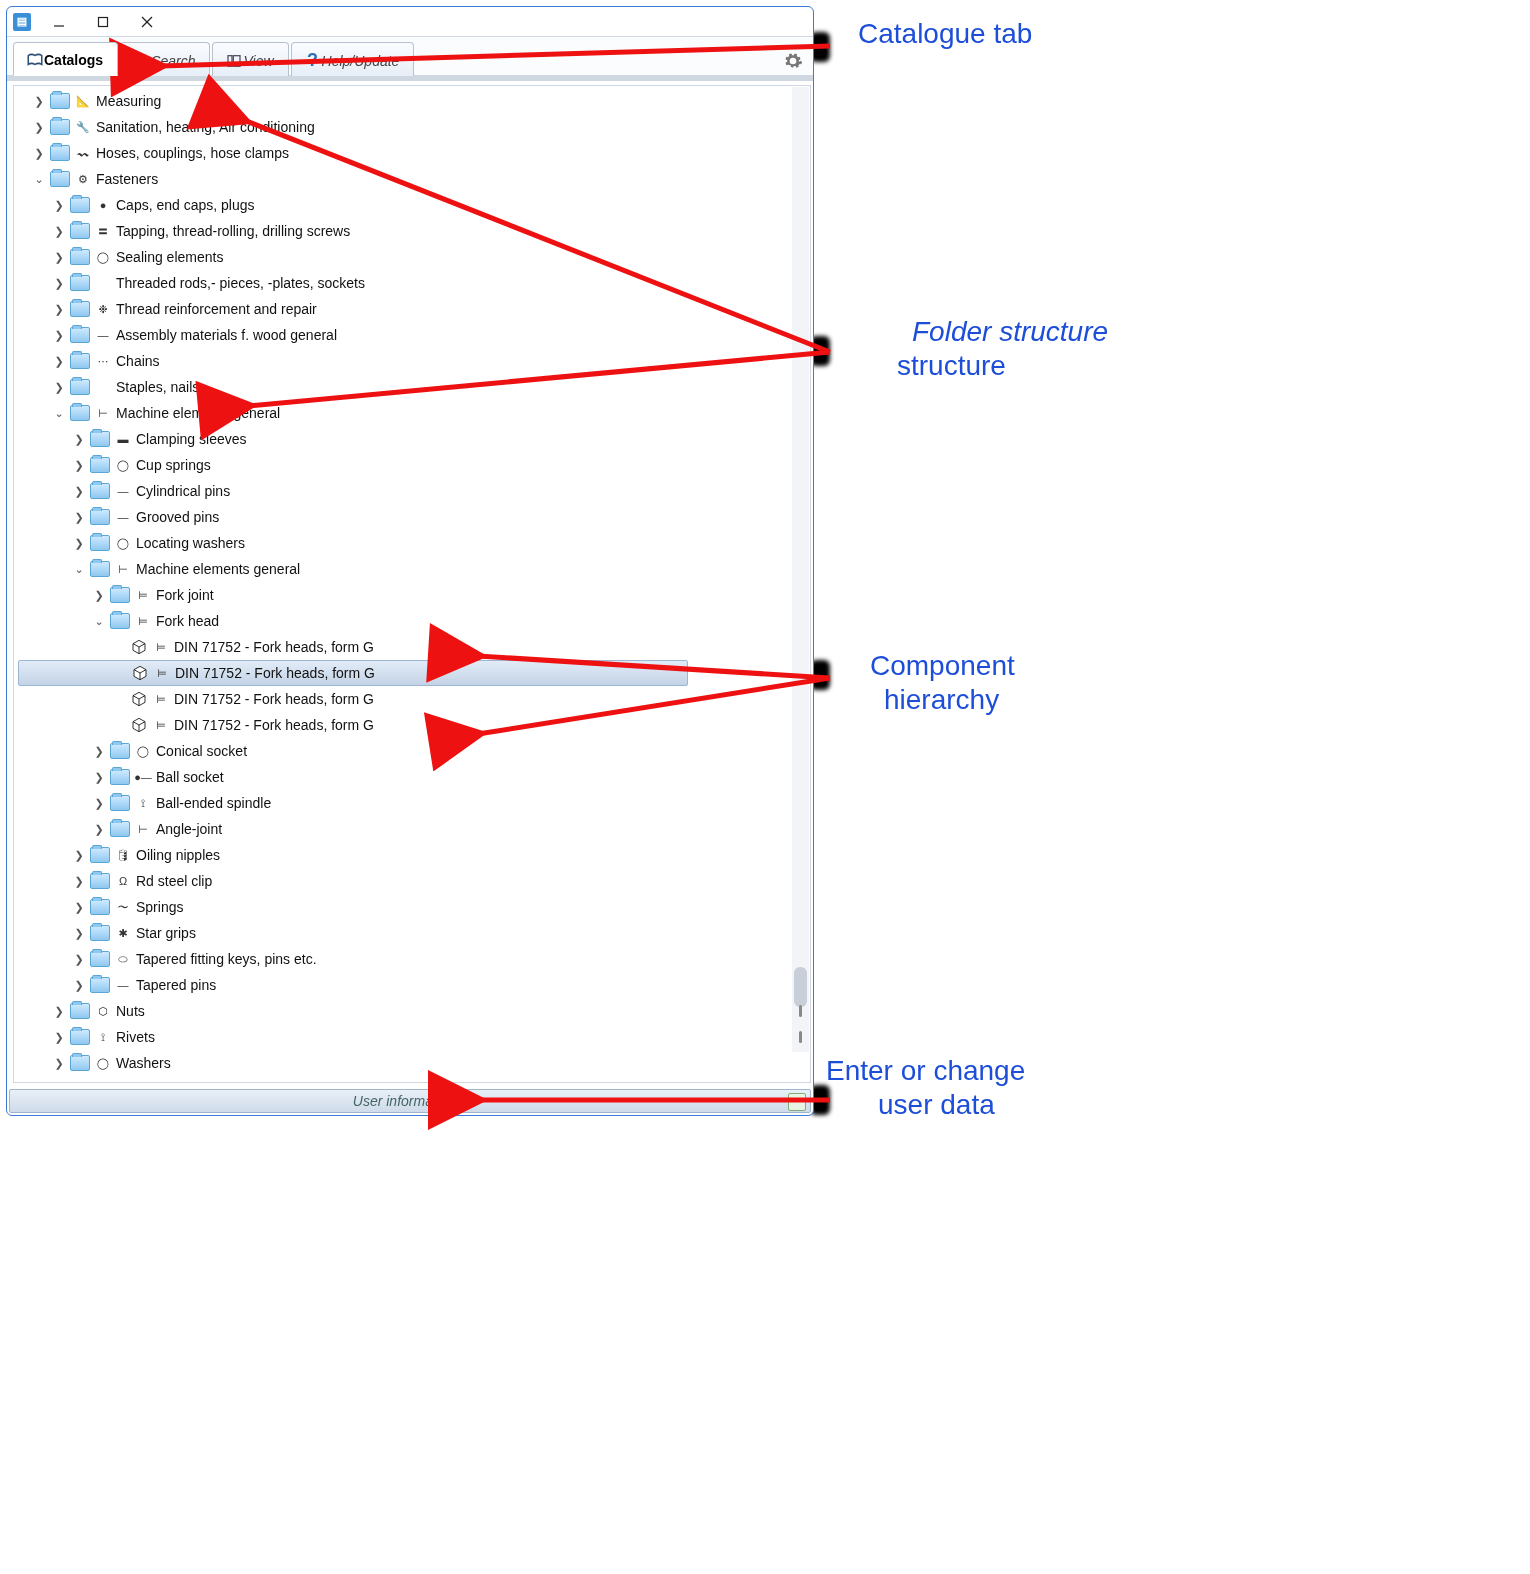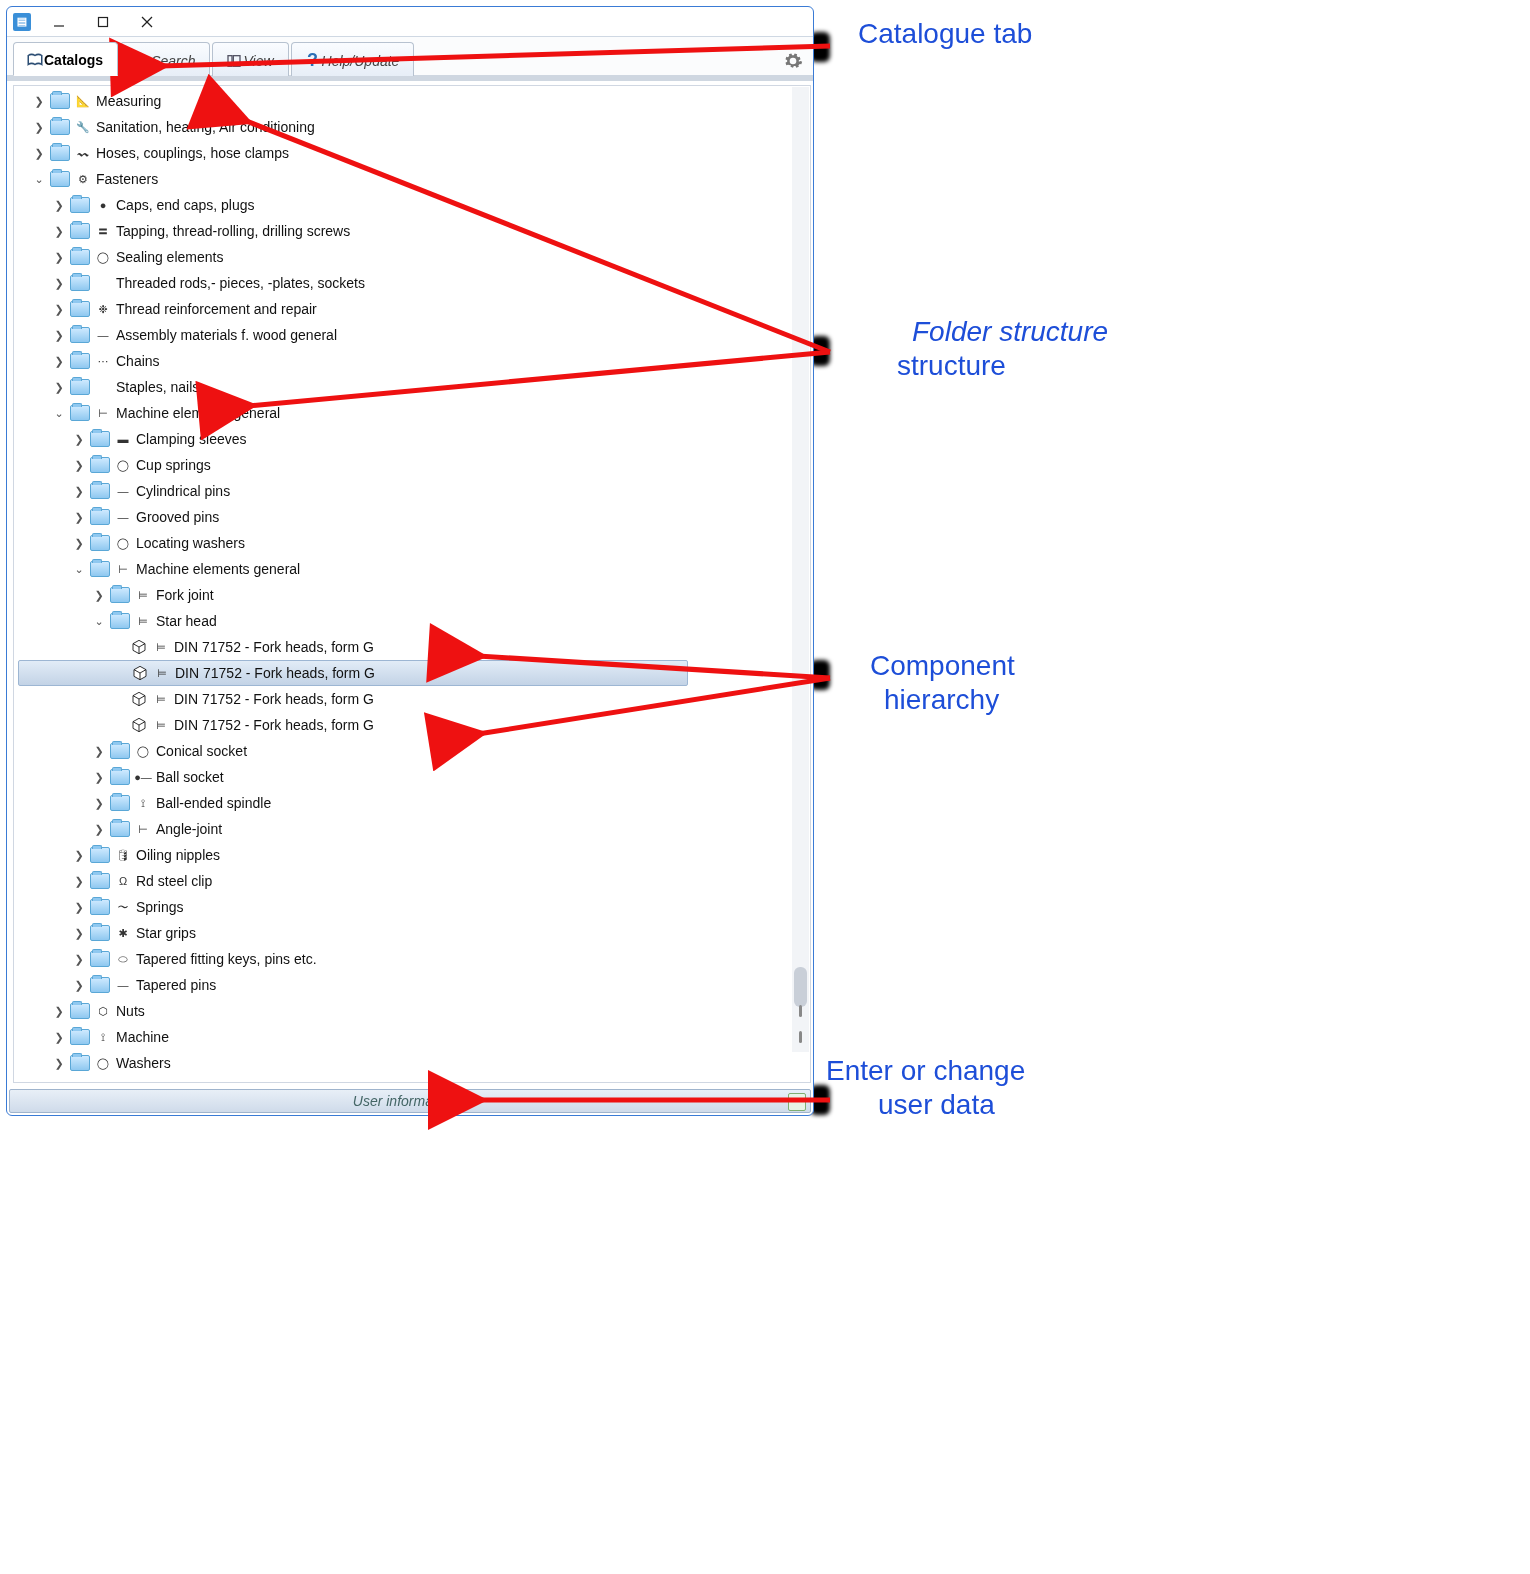--- a/index.html
+++ b/index.html
@@ -409,21 +409,21 @@
         <div class="node ind4">
             <span class="chev">❯</span>
             <span class="folder-ico"></span>
             <span class="item-ico">⊨</span>
             <span class="label">Fork joint</span>
           </div>
         <div class="node ind4">
             <span class="chev">⌄</span>
             <span class="folder-ico"></span>
             <span class="item-ico">⊨</span>
-            <span class="label">Star head</span>
+            <span class="label">Fork head</span>
           </div>
 
         <div class="node ind5">
             <span class="chev"> </span>
             <span class="part-ico">
               <svg viewBox="0 0 24 24">
                 <polygon points="12,2 21,7 21,17 12,22 3,17 3,7"></polygon>
                 <line x1="3" y1="7" x2="12" y2="12"></line>
                 <line x1="21" y1="7" x2="12" y2="12"></line>
                 <line x1="12" y1="12" x2="12" y2="22"></line>
@@ -537,21 +537,21 @@
         <div class="node ind2">
             <span class="chev">❯</span>
             <span class="folder-ico"></span>
             <span class="item-ico">⬡</span>
             <span class="label">Nuts</span>
           </div>
         <div class="node ind2">
             <span class="chev">❯</span>
             <span class="folder-ico"></span>
             <span class="item-ico">⟟</span>
-            <span class="label">Machine</span>
+            <span class="label">Rivets</span>
           </div>
         <div class="node ind2">
             <span class="chev">❯</span>
             <span class="folder-ico"></span>
             <span class="item-ico">◯</span>
             <span class="label">Washers</span>
           </div>
 
       </div>
 

